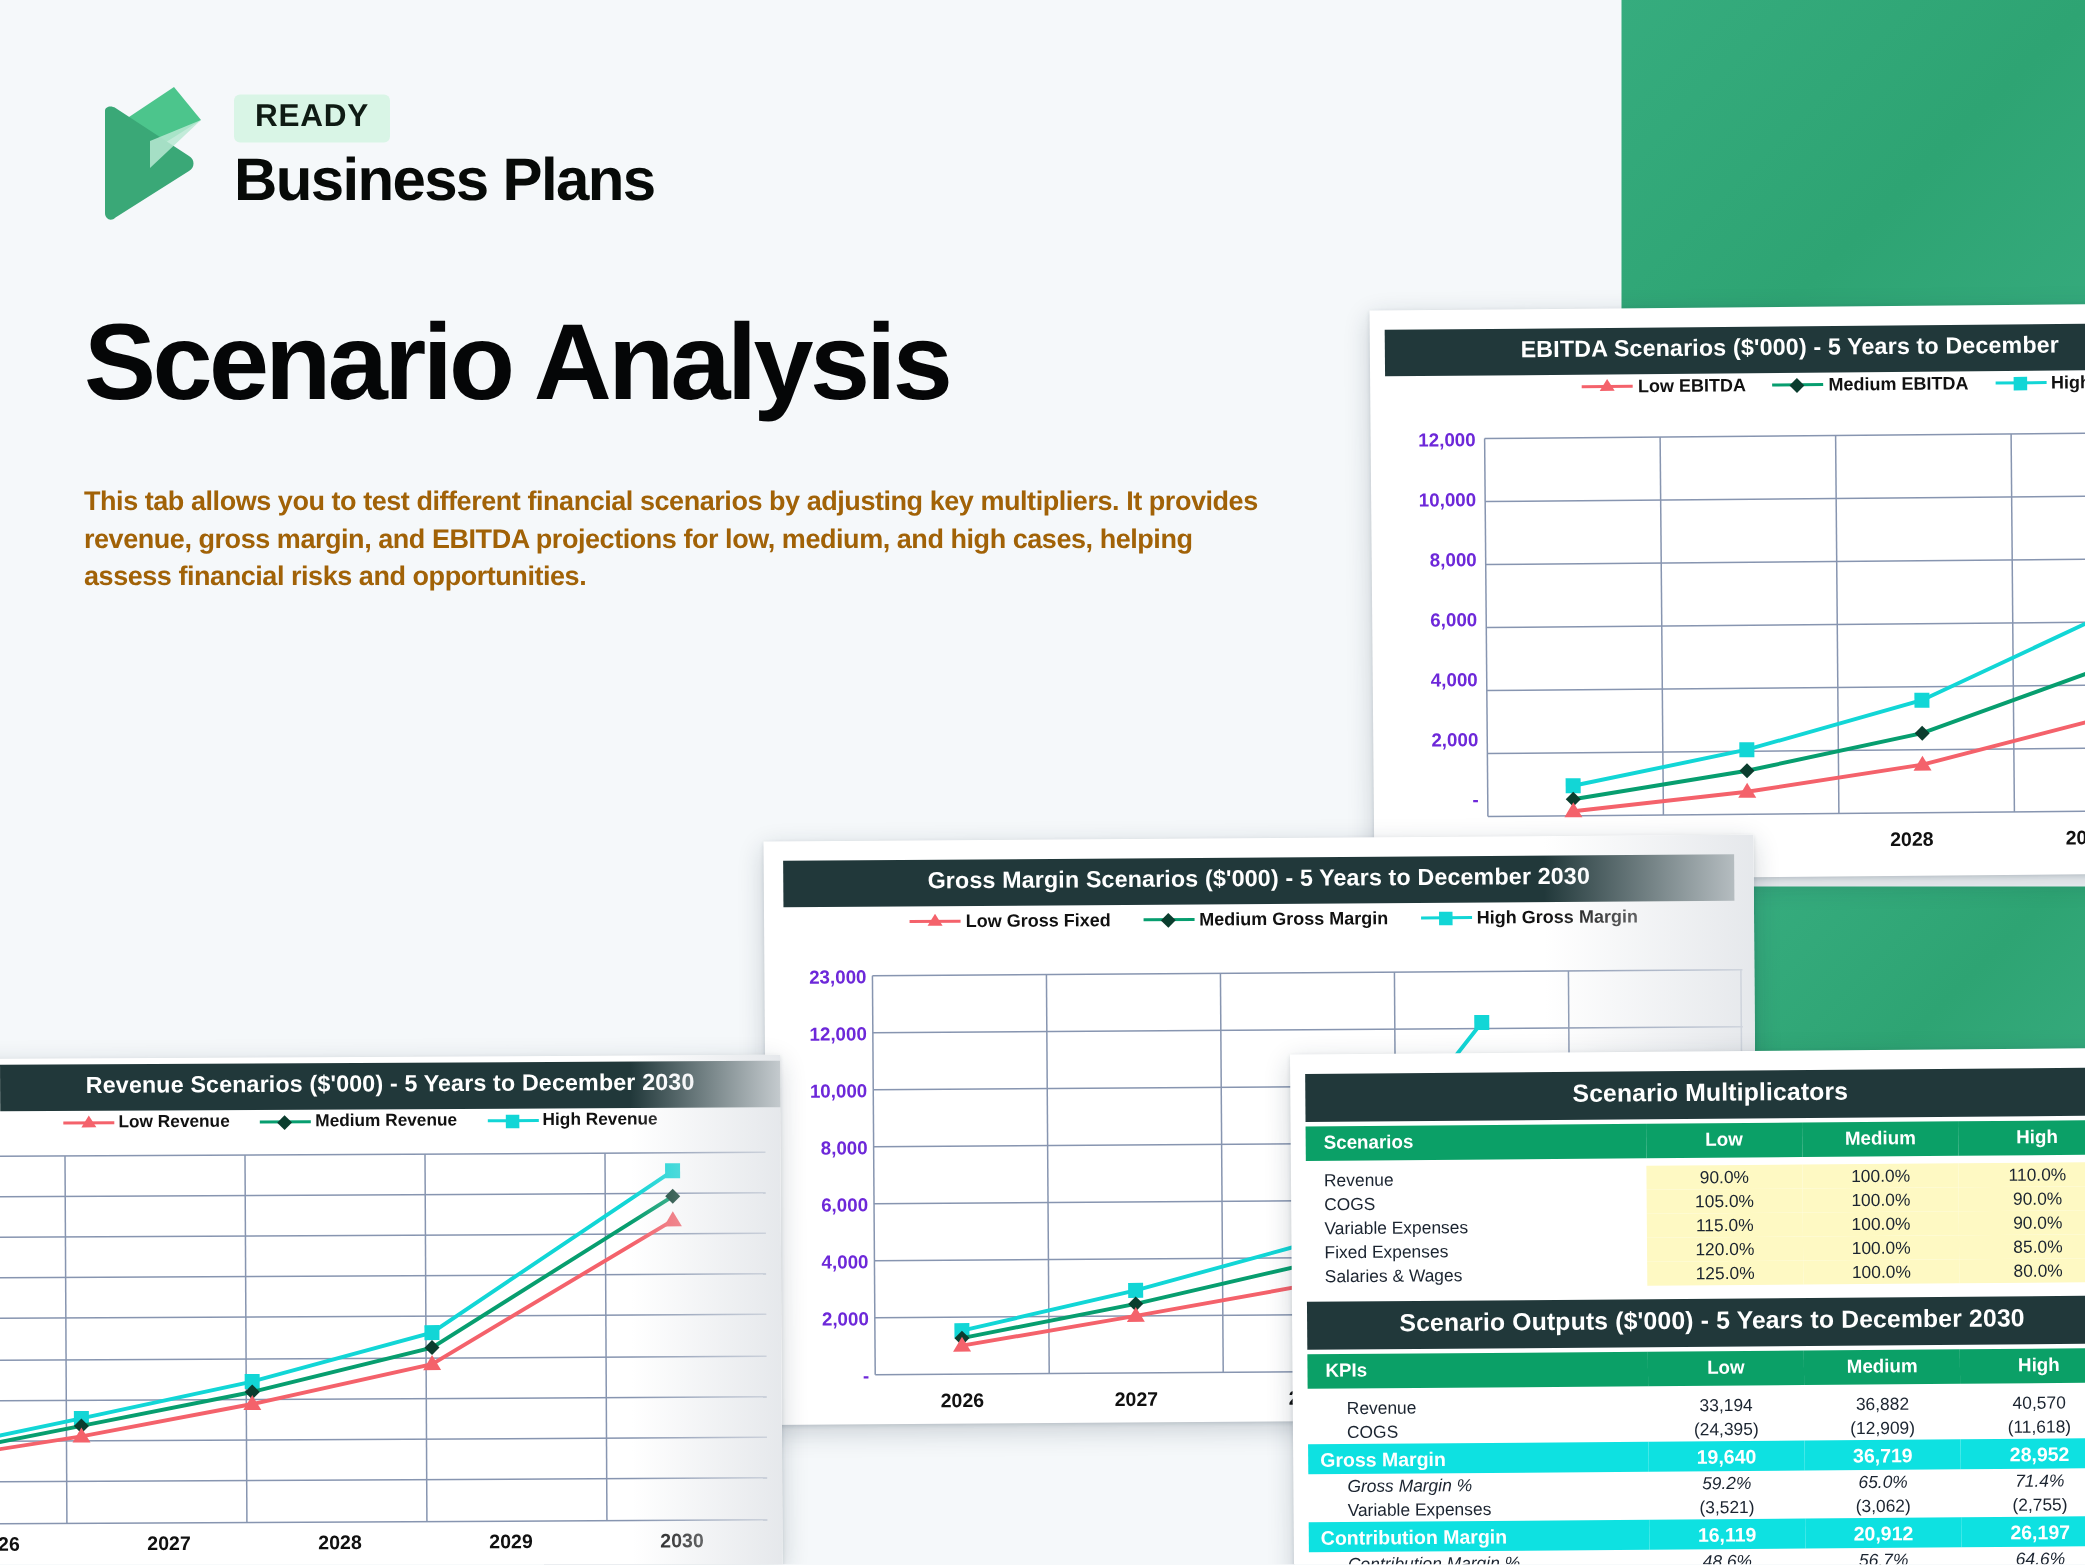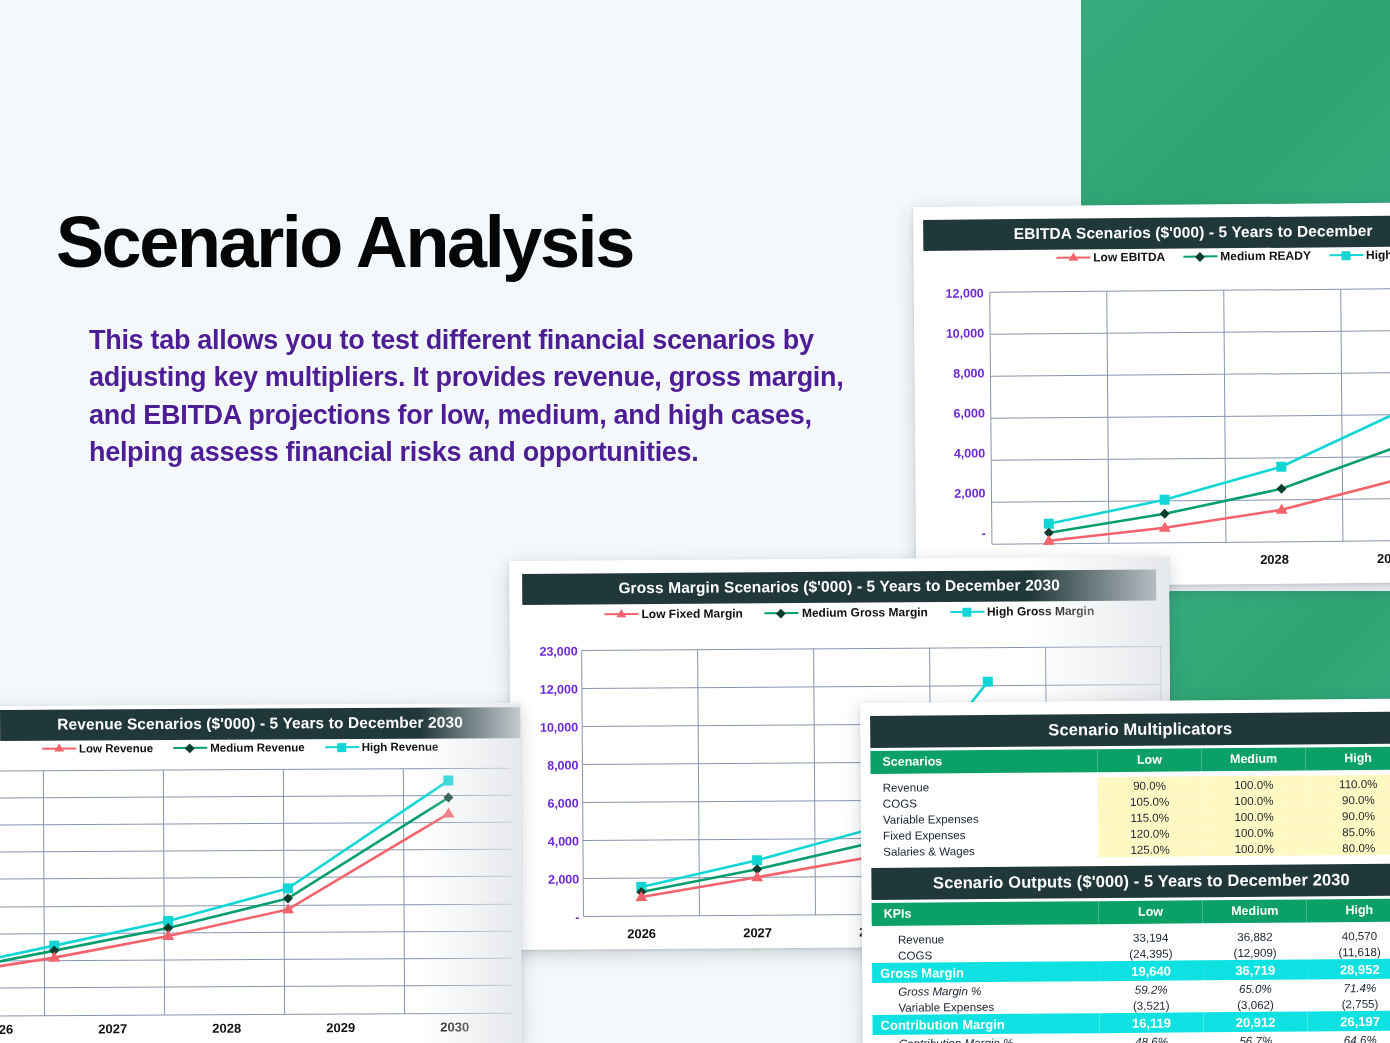--- a/index.html
+++ b/index.html
@@ -50,22 +50,22 @@
   }
 
   
   #page-title {
     position: absolute; left: 56px; top: 206px;
     font-size: 72px; font-weight: 800; letter-spacing: -2.4px;
     color: #050607; line-height: 1;
   }
   #page-desc {
     position: absolute; left: 56px; top: 322px; width: 800px;
-    font-size: 27px; font-weight: 600; line-height: 1.38;
-    color: #4c1d95; letter-spacing: -.3px; margin-left: 33px;
+    font-size: 18px; font-weight: 600; line-height: 1.38;
+    color: #a16207; letter-spacing: -.3px;
   }
 
   
   .card {
     position: absolute;
     background: #ffffff;
     box-shadow: 0 5px 18px rgba(20,40,60,.20), 0 1px 3px rgba(20,40,60,.14);
     overflow: hidden;
   }
   .chart-title-bar {
@@ -136,41 +136,54 @@
   }
 </style>
 </head>
 <body>
 
 <div id="stage">
 
   <div class="green-block" id="green-1"></div>
   <div class="green-block" id="green-2"></div>
 
+  <div id="brand">
+    <div id="logo-mark">
+      <svg viewBox="0 0 82 92" width="82" height="92">
+        <path d="M60 2 L78 24 L18 62 L18 30 Z" fill="#4cc58c"></path>
+        <path d="M14 18 L14 86 C14 90 18 92 21 89 L70 58 C74 56 74 50 70 48 L21 16 C18 14 14 15 14 18 Z" fill="#3aa877"></path>
+        <path d="M44 38 L78 24 L44 56 Z" fill="#b9e9d2" opacity=".85"></path>
+      </svg>
+    </div>
+    <div id="brand-text">
+      <div id="ready-badge">READY</div>
+      <div id="brand-name">Business Plans</div>
+    </div>
+  </div>
 
   <div id="page-title">Scenario Analysis</div>
   <div id="page-desc">This tab allows you to test different financial scenarios by adjusting key multipliers. It provides revenue, gross margin, and EBITDA projections for low, medium, and high cases, helping assess financial risks and opportunities.</div>
 
   <div class="card" id="ebitda-card" style="left:913px; top:207px; width:560px; height:380px; transform:rotate(-0.5deg); transform-origin:top left;">
     <div class="chart-title-bar" style="position:absolute; left:10px; top:13px; width:540px; font-size:15.5px; padding:6px 0 7px 0;">EBITDA Scenarios ($'000) - 5 Years to December</div>
 
     <div class="legend" style="position:absolute; left:120px; top:42px; width:430px; height:20px; font-size:12px; gap:18px;">
       <div class="legend-item">
         <span class="legend-swatch">
           <i style="background:#f4626b"></i>
           <b class="mk-tri" style="border-bottom:8px solid #f4626b; top:0"></b>
         </span>
         <span>Low EBITDA</span>
       </div>
       <div class="legend-item">
         <span class="legend-swatch">
           <i style="background:#079e6f"></i>
           <b class="mk-dia" style="background:#0b3d2e; width:7px; height:7px; top:2px; left:13px"></b>
         </span>
-        <span>Medium READY</span>
+        <span>Medium EBITDA</span>
       </div>
       <div class="legend-item">
         <span class="legend-swatch">
           <i style="background:#12d6d6"></i>
           <b style="background:#12d6d6"></b>
         </span>
         <span>High EBITDA</span>
       </div>
     </div>
 
@@ -235,21 +248,21 @@
 
   <div class="card" id="gm-card" style="left:509px; top:561px; width:660px; height:389px; transform:rotate(-0.4deg); transform-origin:top left;">
     <div class="chart-title-bar" style="position:absolute; left:13px; top:13px; width:634px; font-size:15.5px; padding:6px 0 7px 0;">Gross Margin Scenarios ($'000) - 5 Years to December 2030</div>
 
     <div class="legend" style="position:absolute; left:100px; top:44px; width:480px; height:20px; font-size:12px; gap:22px;">
       <div class="legend-item">
         <span class="legend-swatch">
           <i style="background:#f4626b"></i>
             <b class="mk-tri" style="border-bottom:8px solid #f4626b; top:0"></b>
         </span>
-        <span>Low Fixed Margin</span>
+        <span>Low Gross Fixed</span>
       </div>
       <div class="legend-item">
         <span class="legend-swatch">
           <i style="background:#079e6f"></i>
             <b class="mk-dia" style="background:#0b3d2e; width:7px; height:7px; top:2px; left:13px"></b>
         </span>
         <span>Medium Gross Margin</span>
       </div>
       <div class="legend-item">
         <span class="legend-swatch">

